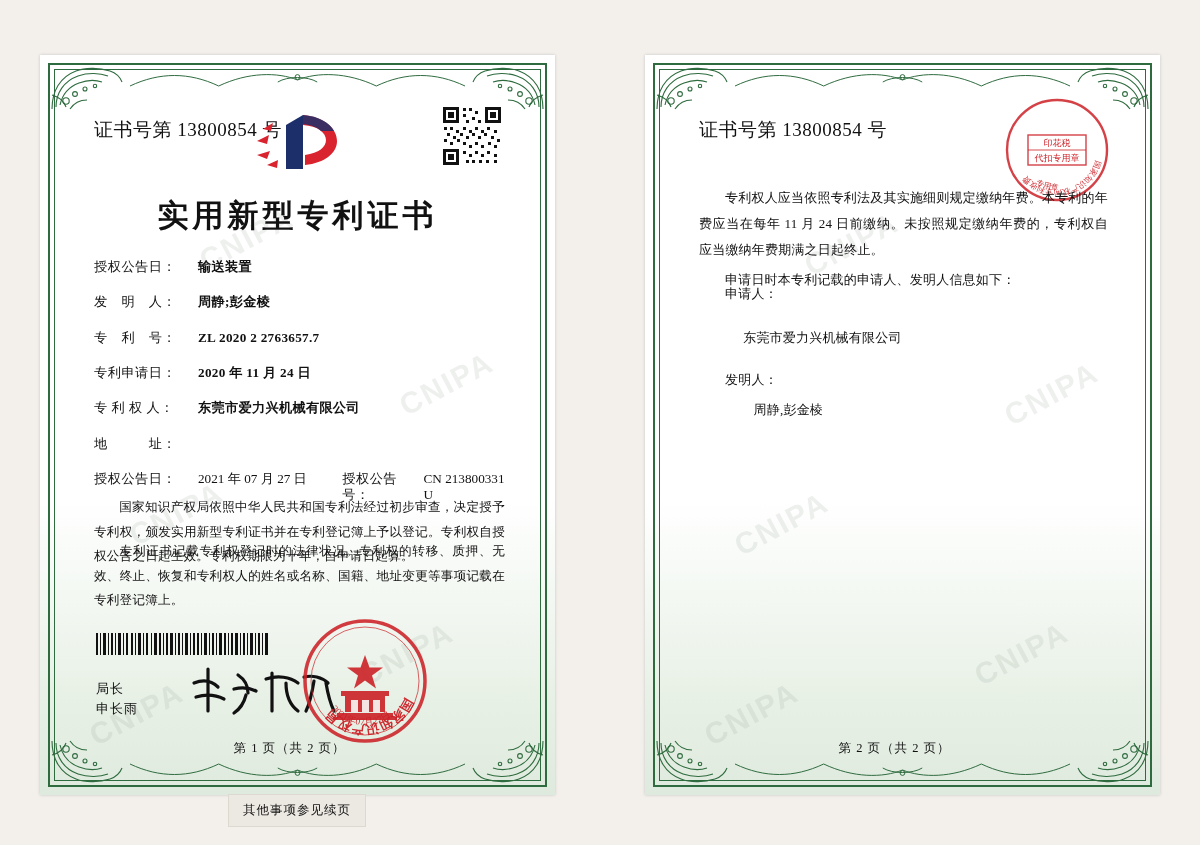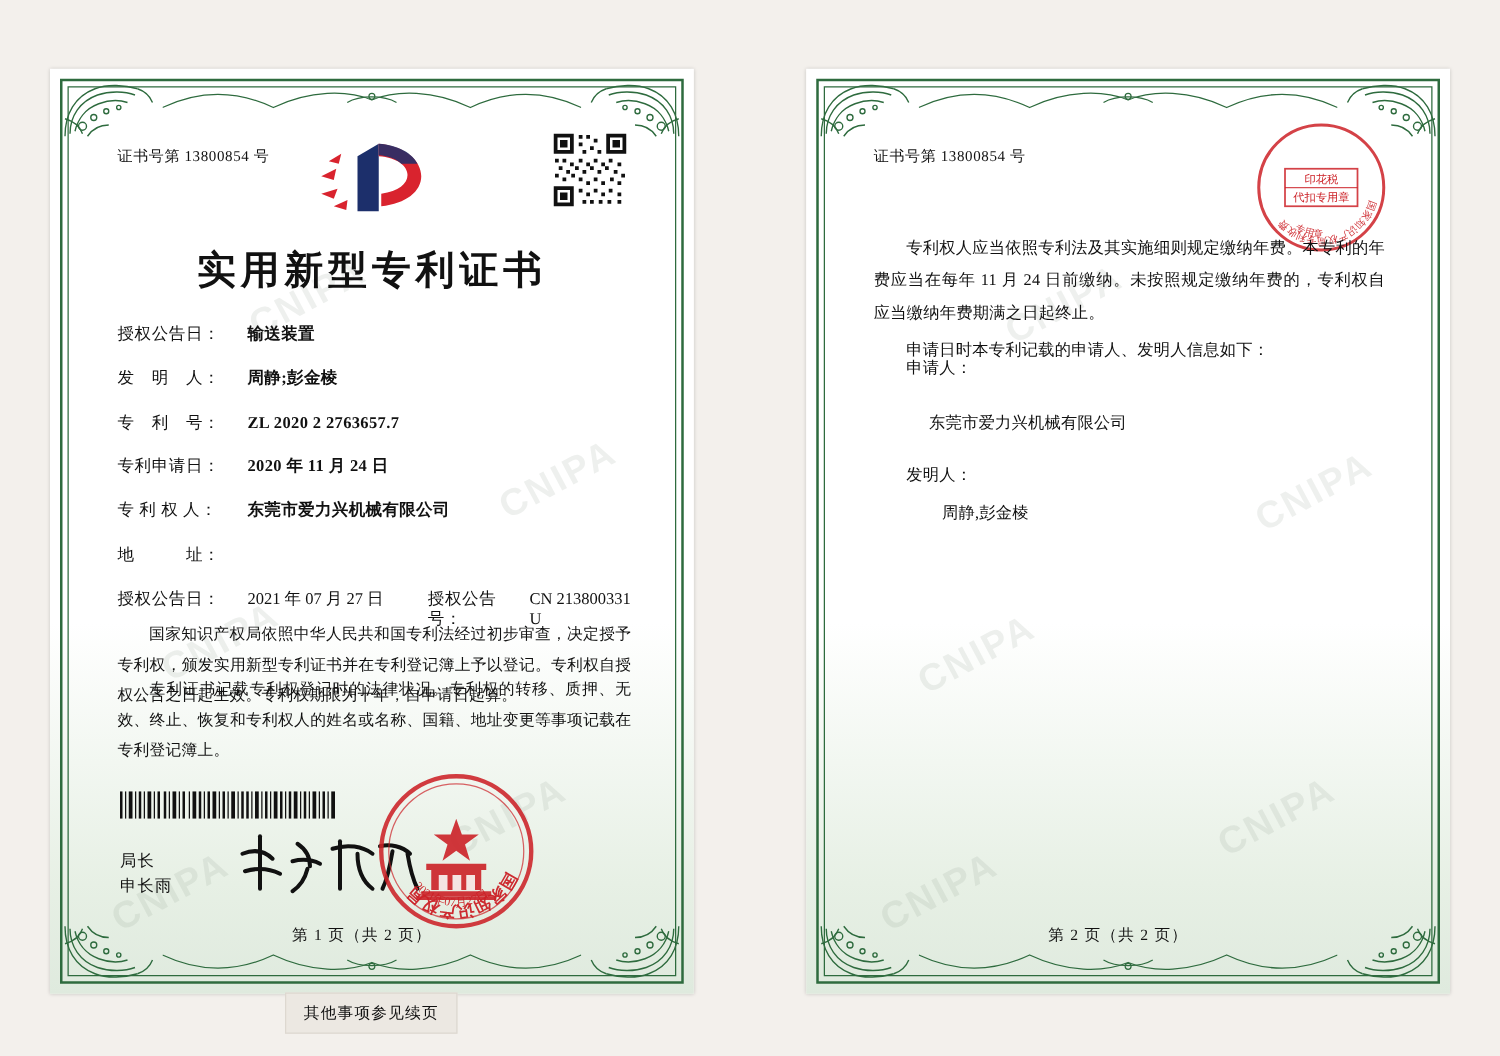--- a/index.html
+++ b/index.html
@@ -82,21 +82,21 @@
     transform: rotate(-28deg);
     pointer-events: none;
     user-select: none;
     font-weight: 600;
   }
 
   .cert-no {
     position: absolute;
     top: 40px;
     left: 28px;
-    font-size: 12px;
+    font-size: 19px;
     color: #111;
     letter-spacing: 0.5px;
   }
 
   .qr {
     position: absolute;
     top: 28px;
     right: 26px;
     width: 62px;
     height: 62px;

